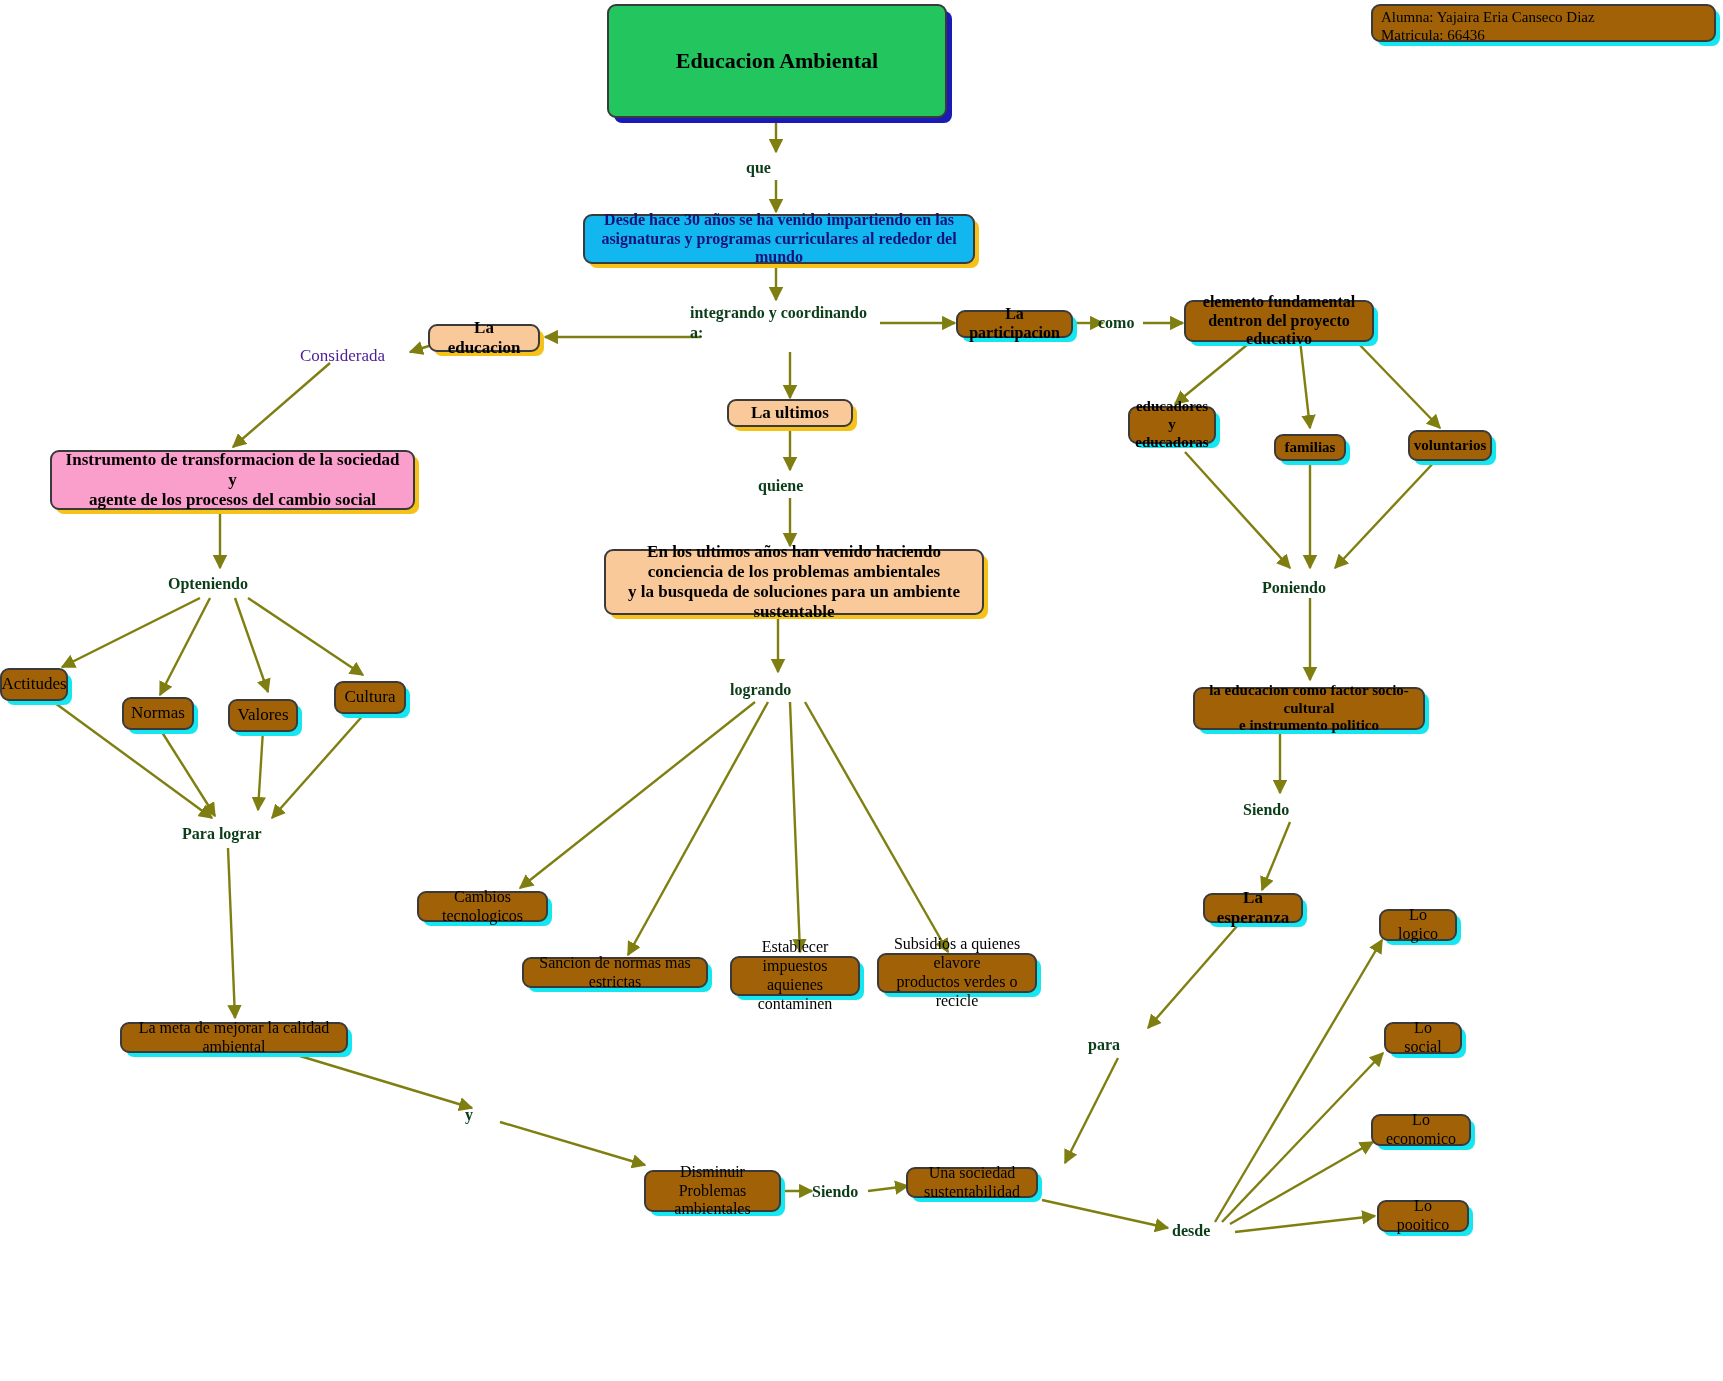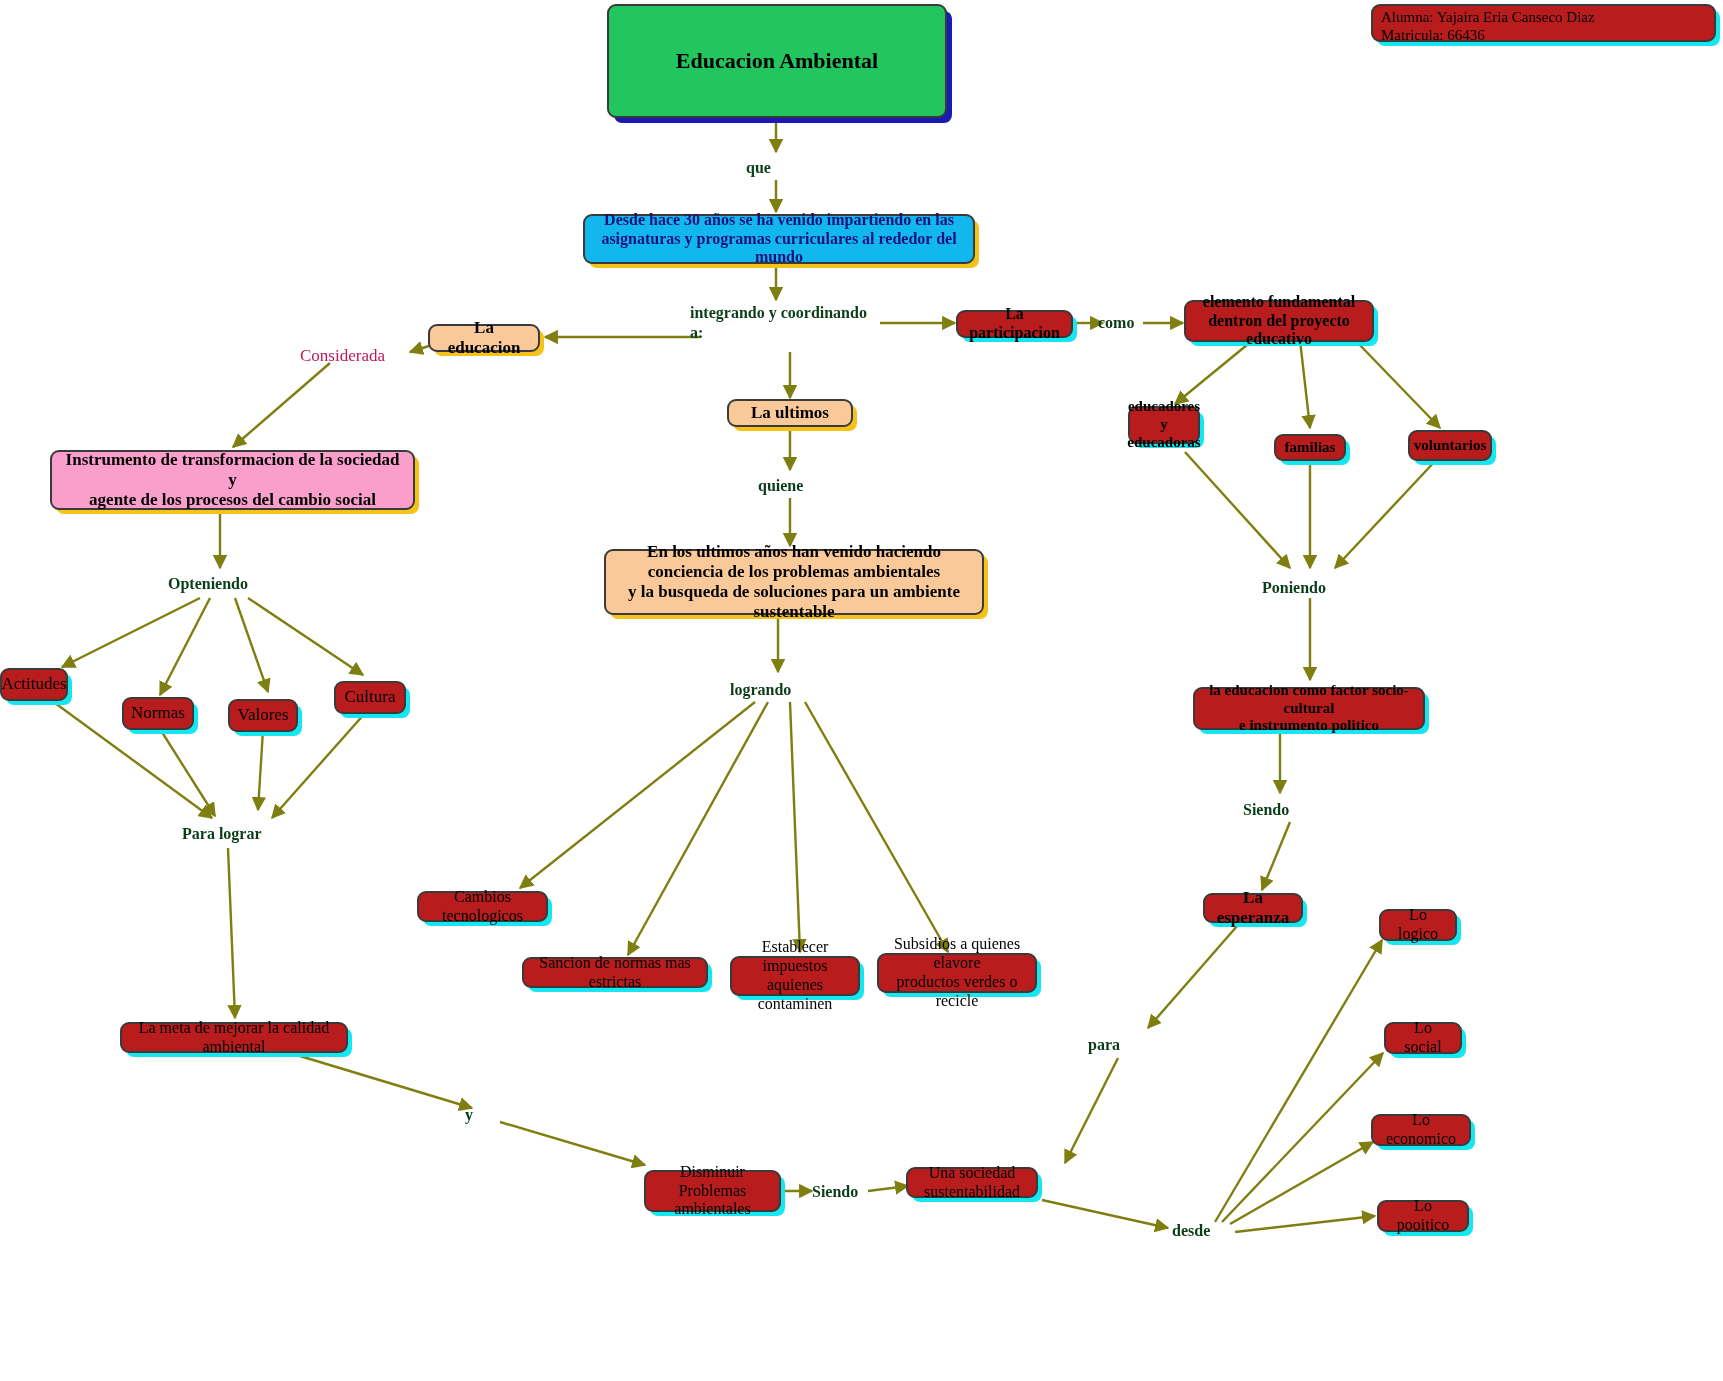--- a/index.html
+++ b/index.html
@@ -21,21 +21,21 @@
     border-radius:9px;
     display:flex;
     align-items:center;
     justify-content:center;
     text-align:center;
     line-height:1.18;
     color:#000000;
     padding:3px 9px;
     z-index:3;
   }
-  .green{background:#b91c1c;box-shadow:5px 5px 0 -1px #16e6ef;}
+  .green{background:#a16207;box-shadow:5px 5px 0 -1px #16e6ef;}
   .orange{background:#fac99a;box-shadow:5px 5px 0 -1px #f5c21a;}
   .pink{background:#fa9ecb;box-shadow:5px 5px 0 -1px #f5c21a;}
   .cyanbox{background:#12b7f0;box-shadow:5px 5px 0 -1px #f5c21a;color:#14137a;}
   .yellowbox{background:#22c55e;box-shadow:6px 6px 0 -1px #1a1ab5;}
 
   .bold{font-weight:bold;}
   .t15{font-size:15px;}
   .t16{font-size:16px;}
   .t17{font-size:17px;}
   .t19{font-size:19px;}
@@ -44,21 +44,21 @@
   
   .linklabel{
     position:absolute;
     color:#0b3d18;
     font-weight:bold;
     font-size:16px;
     line-height:1.25;
     z-index:4;
     white-space:pre-line;
   }
-  .plain{font-weight:normal;color:#be185d;font-size:17px;}
+  .plain{font-weight:normal;color:#4c1d95;font-size:17px;}
 </style>
 </head>
 <body>
 
 <div id="canvas">
 
   <svg id="edges" viewBox="0 0 1723 1381" xmlns="http://www.w3.org/2000/svg">
     <defs>
       <marker id="ah" viewBox="0 0 10 10" refX="9" refY="5" markerWidth="6" markerHeight="6" orient="auto-start-reverse">
         <path d="M 0 0 L 10 5 L 0 10 z" fill="#7f7f11"></path>
@@ -179,21 +179,21 @@
   <div class="node orange bold t17" style="left:727px;top:399px;width:126px;height:28px;">La ultimos</div>
 
   <div class="node green bold t16" style="left:956px;top:310px;width:117px;height:28px;">La participacion</div>
 
   <div class="node green bold t16" style="left:1184px;top:300px;width:190px;height:42px;white-space:pre-line;">elemento fundamental
 dentron del proyecto educativo</div>
 
   <div class="node pink bold t17" style="left:50px;top:450px;width:365px;height:60px;white-space:pre-line;">Instrumento de transformacion de la sociedad y
 agente de los procesos del cambio social</div>
 
-  <div class="node green bold t15" style="left:1128px;top:406px;width:72px;height:38px;white-space:pre-line;">educadores y
+  <div class="node green bold t15" style="left:1128px;top:406px;width:88px;height:38px;white-space:pre-line;">educadores y
 educadoras</div>
 
   <div class="node green bold t15" style="left:1274px;top:434px;width:72px;height:27px;">familias</div>
 
   <div class="node green bold t15" style="left:1408px;top:430px;width:84px;height:31px;">voluntarios</div>
 
   <div class="node orange bold t17" style="left:604px;top:549px;width:380px;height:66px;white-space:pre-line;">En los ultimos años han venido haciendo
 conciencia de los problemas ambientales
 y la busqueda de soluciones para un ambiente sustentable</div>
 

